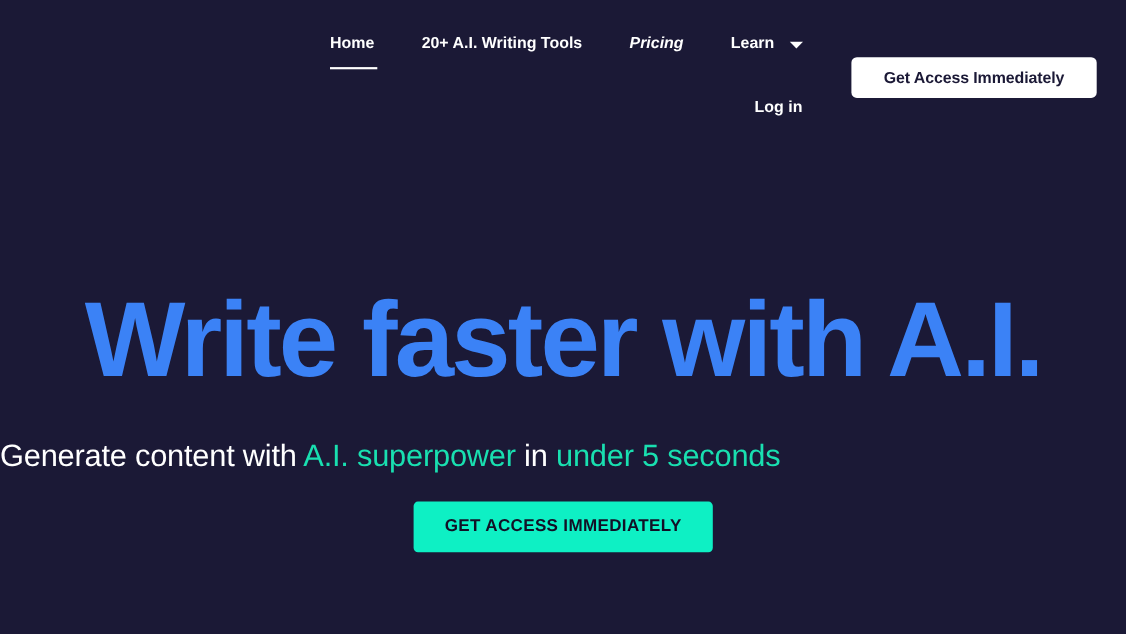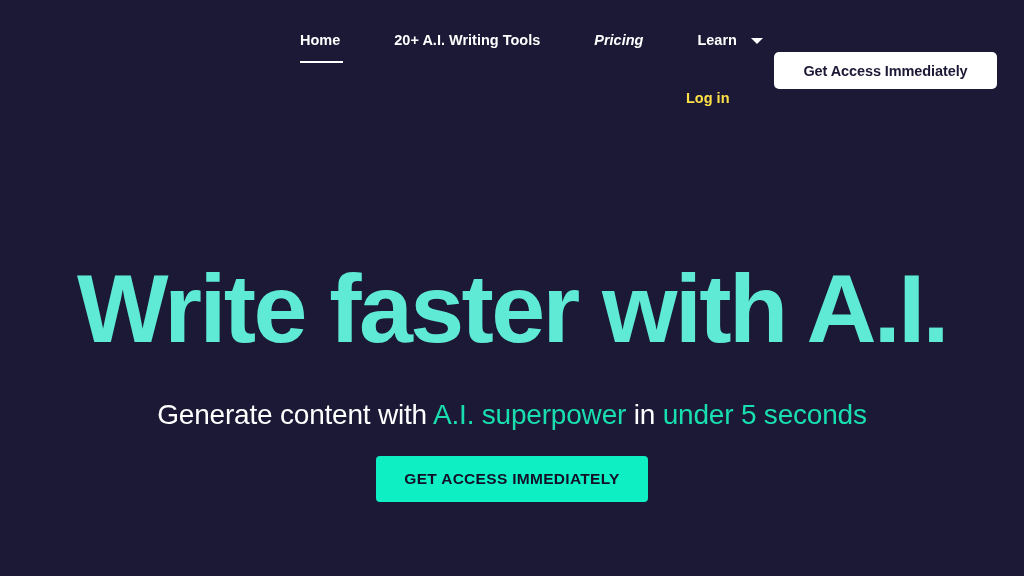--- a/index.html
+++ b/index.html
@@ -38,21 +38,21 @@
     white-space: nowrap;
     line-height: 1;
   }
 
   .main-nav {
     position: absolute;
     left: 300px;
     top: 33px;
     display: flex;
     align-items: flex-start;
-    gap: 16px;
+    gap: 5px;
     white-space: nowrap;
   }
 
   .nav-item {
     position: relative;
     font-size: 14.5px;
     font-weight: bold;
     color: #ffffff;
     line-height: 1;
     padding: 0;
@@ -88,21 +88,21 @@
     position: relative;
     top: 1px;
   }
 
   .login-link {
     position: absolute;
     left: 686px;
     top: 91px;
     font-size: 14.5px;
     font-weight: bold;
-    color: #fde047;
+    color: #ffffff;
     line-height: 1;
     cursor: pointer;
     white-space: nowrap;
   }
 
   .header-cta {
     position: absolute;
     left: 774px;
     top: 52px;
     width: 223px;
@@ -133,30 +133,30 @@
   .hero-title {
     position: absolute;
     top: 258px;
     left: 0;
     width: 1024px;
     text-align: center;
     font-size: 97px;
     font-weight: bold;
     letter-spacing: -2.6px;
     line-height: 1.06;
-    color: #5eead4;
+    color: #3b82f6;
     white-space: nowrap;
   }
 
   .hero-sub {
     position: absolute;
     top: 397px;
     left: 0;
     width: 1024px;
-    text-align: center;
+    text-align: left;
     font-size: 28px;
     font-weight: normal;
     letter-spacing: -0.2px;
     line-height: 1.25;
     color: #ffffff;
     white-space: nowrap;
   }
 
   .hl-teal { color: #19dfb0; }
 

